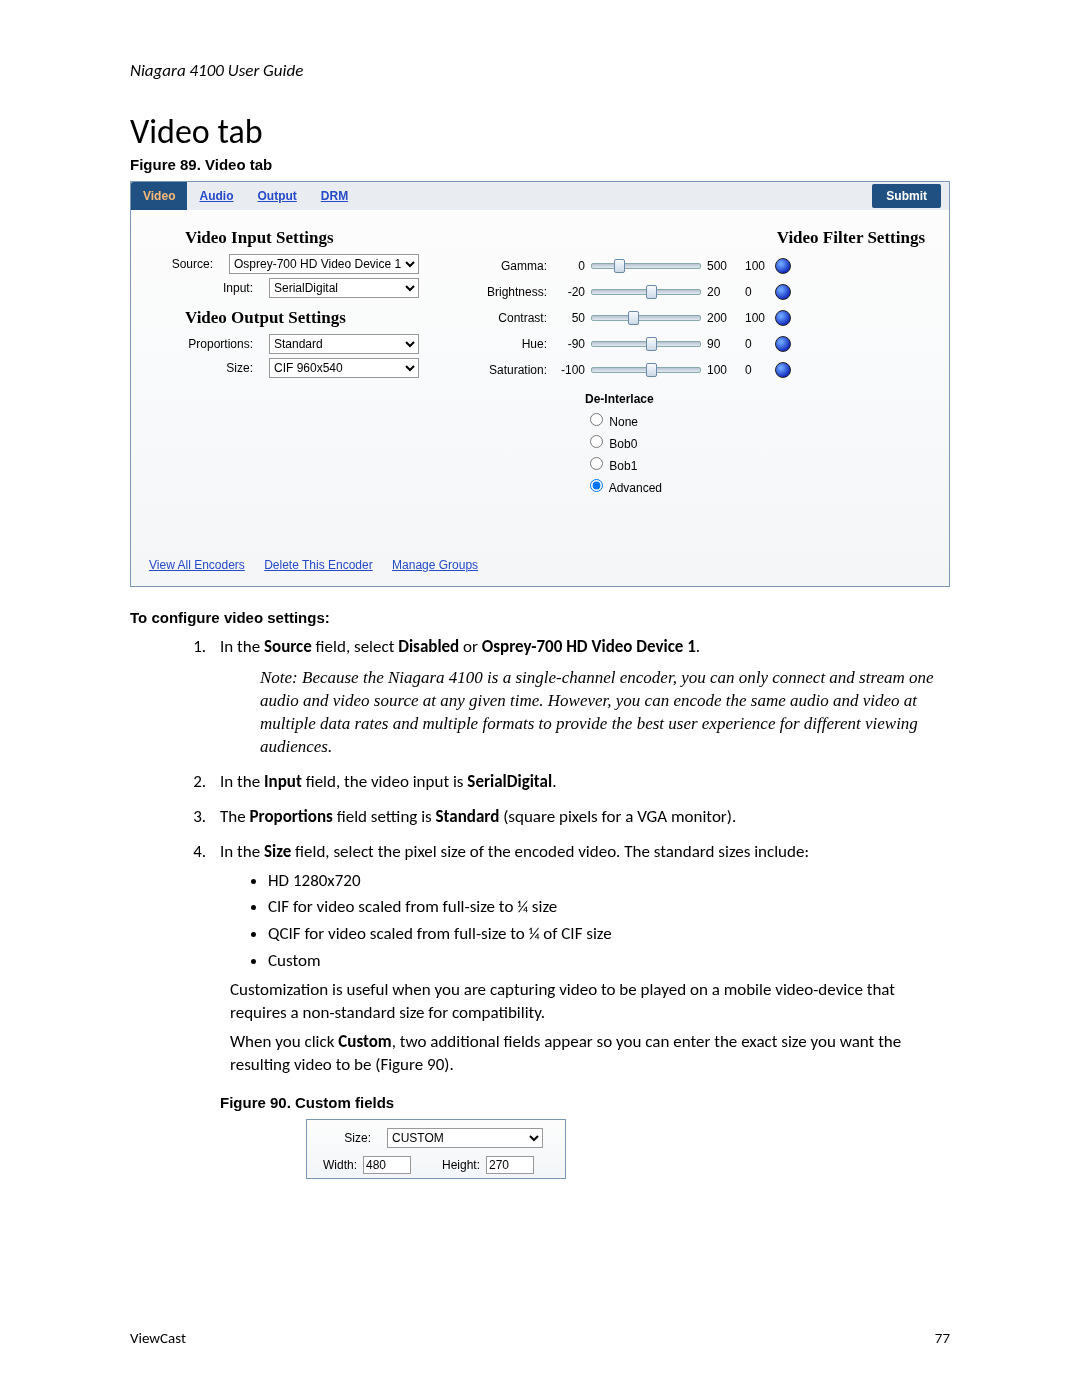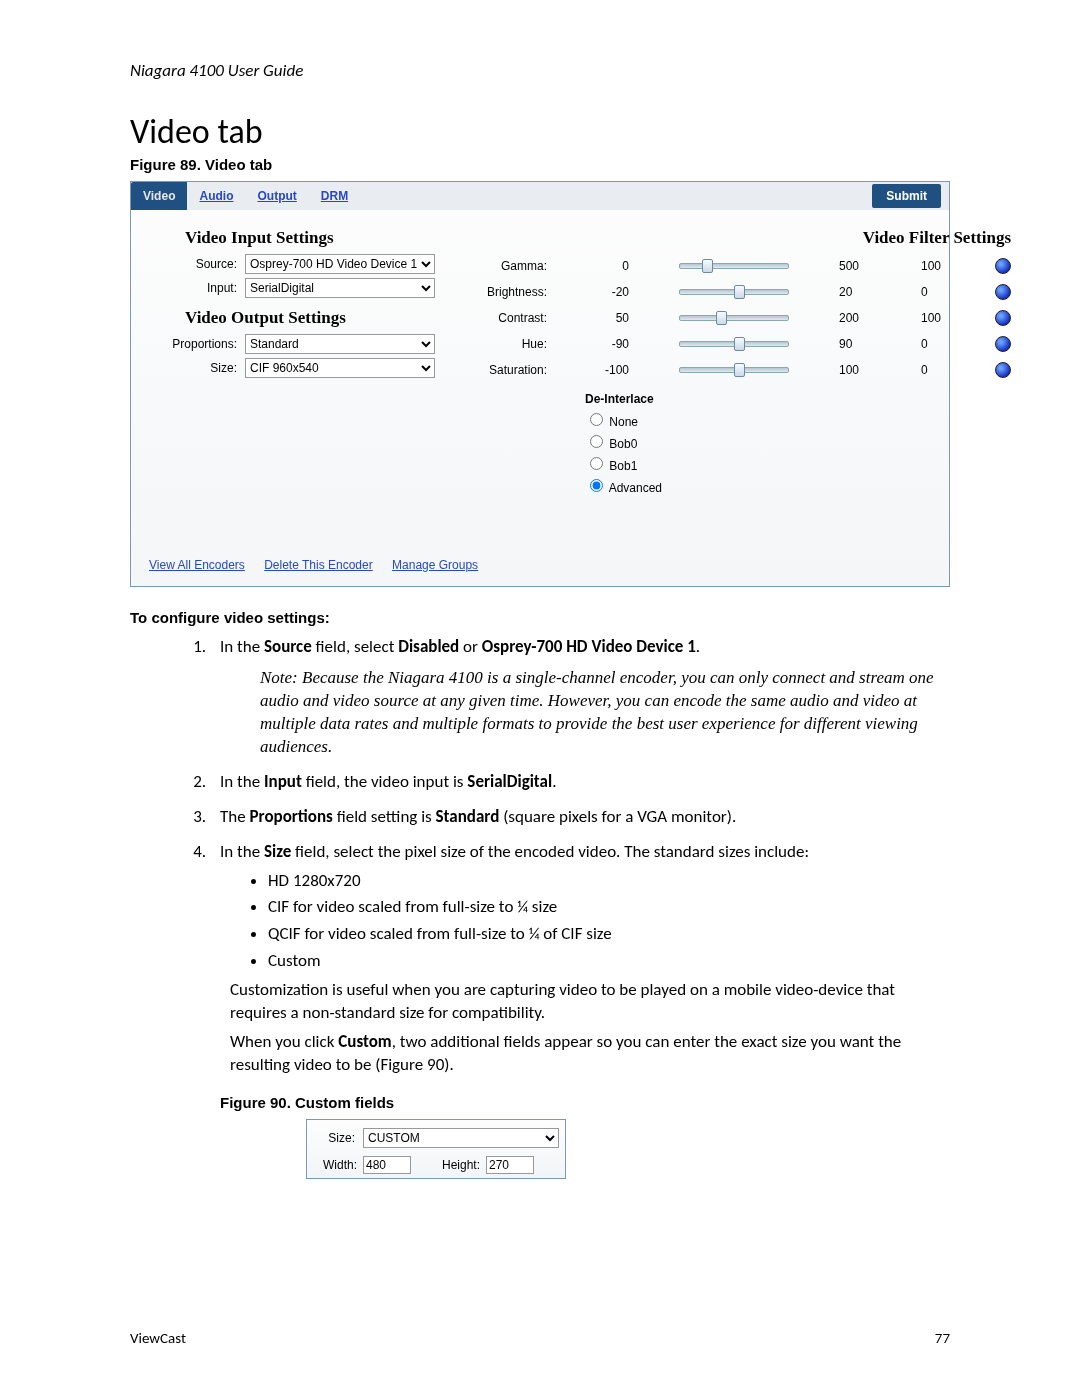--- a/index.html
+++ b/index.html
@@ -5,31 +5,31 @@
   * { box-sizing: border-box; }
   body { margin:0; padding:0; font-family: Calibri, "Segoe UI", Arial, sans-serif; color:#000; background:#fff; }
   .page { width:1080px; height:1397px; margin:0 auto; position:relative; padding:60px 130px 0 130px; }
   .header-label { text-align:left; font-style:italic; font-size:17px; margin-bottom:30px; }
   h1.page-title { font-weight:400; font-size:34px; margin:0 0 4px 0; }
   .fig-caption { font-weight:700; font-size:15px; margin:0 0 8px 0; font-family: Arial, sans-serif; }
   
   .panel { border:1px solid #7c98b9; background:linear-gradient(#fdfdfd,#f4f6f8); font-family: Tahoma, Arial, sans-serif; font-size:12px; margin-bottom:22px; }
   .tabs-row { display:flex; align-items:center; background:#e9edf2; padding:0; }
   .tab { padding:7px 12px; font-weight:700; color:#2549c7; cursor:pointer; text-decoration:underline; }
-  .tab.active { background:#205081; color:#e5e5e5; text-decoration:none; border-top-left-radius:2px; }
+  .tab.active { background:#205081; color:#fdba74; text-decoration:none; border-top-left-radius:2px; }
   .submit-btn { margin-left:auto; margin-right:8px; background:#205081; color:#fff; font-weight:700; padding:5px 14px; border-radius:2px; cursor:pointer; }
   .panel-body { display:flex; padding:16px 24px 10px 24px; }
   .left-col { width:280px; }
   .right-col { flex:1; padding-left:40px; }
   .section-head { font-family: "Times New Roman", serif; font-weight:700; font-size:17px; margin:2px 0 6px 0; text-align:left; padding-left:30px;}
   .section-head.center { text-align:right; padding-left:0;}
-  .form-row { display:flex; align-items:center; margin:4px 0; }
+  .form-row { display:flex; align-items:center; margin:4px 16px;gap:8px; }
   .form-row label { width:90px; text-align:right; padding-right:8px; font-size:12px; }
   .form-row select { flex:1; font-size:12px; height:20px; border:1px solid #999; background:#fff; }
-  .filter-row { display:flex; align-items:center; margin:10px 0; font-size:12px;gap:44px; }
+  .filter-row { display:flex; align-items:center; margin:10px 0; font-size:12px; }
   .filter-row .fl { width:80px; text-align:right; padding-right:8px; }
   .filter-row .min { width:36px; text-align:right; padding-right:6px; }
   .filter-row .slider { flex:0 0 110px; height:6px; background:linear-gradient(#b8c4d3,#e3e8ef); border:1px solid #8aa; border-radius:2px; position:relative; }
   .filter-row .thumb { position:absolute; top:-5px; width:11px; height:14px; background:linear-gradient(#f8fbff,#cdd9e6); border:1px solid #6b89a8; border-radius:2px; }
   .filter-row .max { width:36px; padding-left:6px; }
   .filter-row .val { width:32px; padding-left:8px; }
   .filter-row .restore-dot { width:16px; height:16px; border-radius:50%; background:radial-gradient(circle at 35% 35%, #6aa2ff 10%, #1630c0 70%); border:1px solid #222; margin-left:6px; cursor:pointer; }
   .restore-label { font-size:12px; text-align:right; padding-right:2px; margin-bottom:-8px; }
   .deinterlace { margin:14px 0 0 110px; }
   .deinterlace .di-head { font-weight:700; margin-bottom:4px; }

